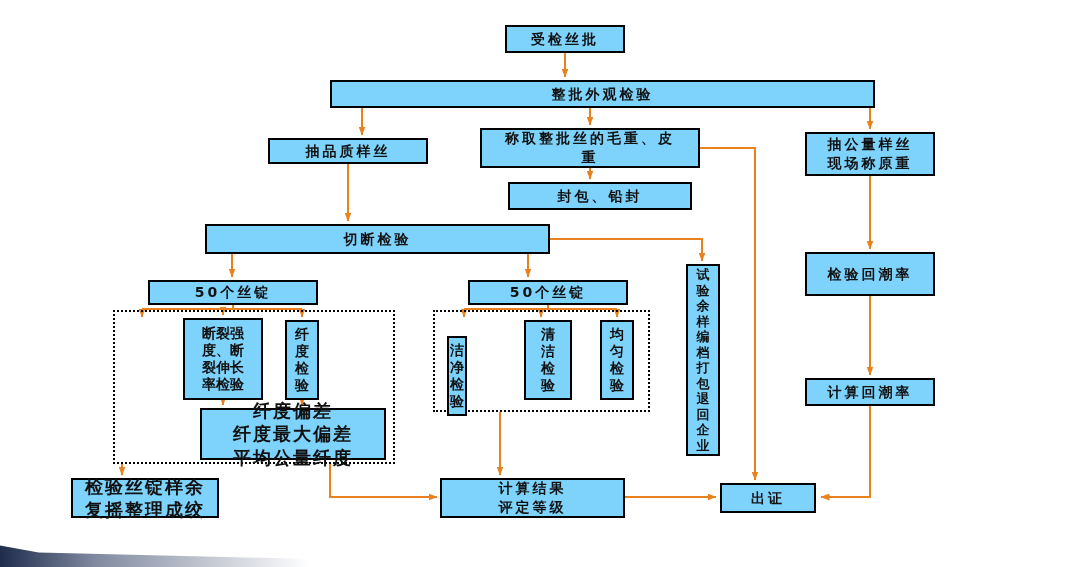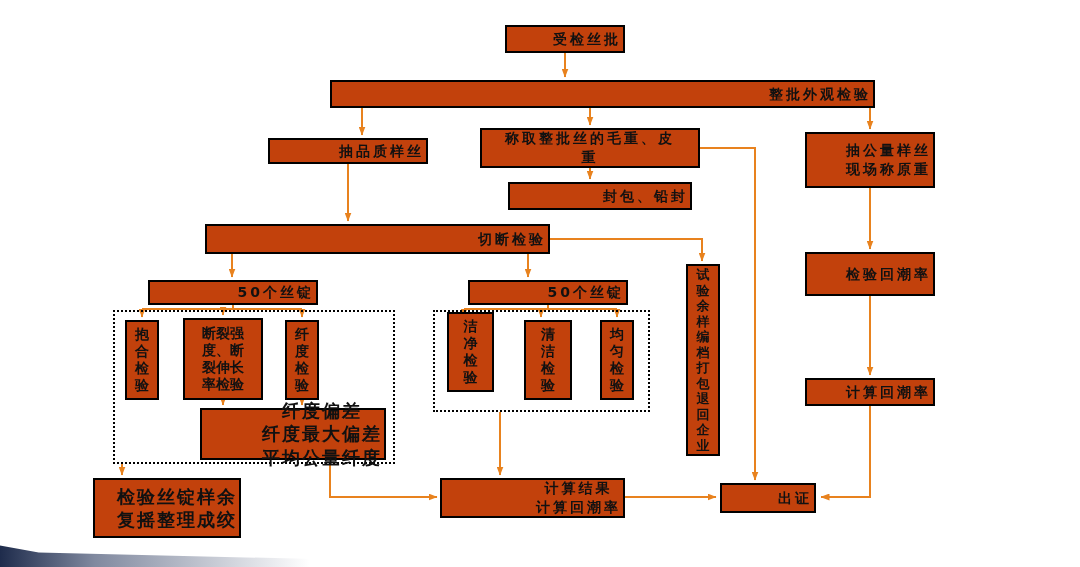--- a/index.html
+++ b/index.html
@@ -1,22 +1,22 @@
 <!DOCTYPE html>
 <html><head>
 <meta charset="utf-8">
 <style>
   *{box-sizing:border-box;margin:0;padding:0}
   html,body{background:#ffffff}
   body{font-family:"DejaVu Sans",sans-serif;color:#111}
   .canvas{position:relative;width:1080px;height:567px;background:#ffffff;overflow:hidden}
   .arrows{position:absolute;left:0;top:0;width:1080px;height:567px;pointer-events:none}
   .node{
-    position:absolute;border:2px solid #000;background:#c2410c;
-    display:flex;align-items:center;justify-content:flex-end;text-align:center;
+    position:absolute;border:2px solid #000;background:#7dd3fc;
+    display:flex;align-items:center;justify-content:center;text-align:center;
     font-weight:700;font-size:14px;letter-spacing:3px;line-height:1.35;color:#111;
     padding:0 2px;
   }
   .node span{white-space:pre-line}
   .pad{padding:0 16px}
   .v span{display:block;width:1.1em;letter-spacing:0;word-break:break-all;white-space:normal;line-height:17px;margin:4px auto}
   .v3 span{width:3.25em}
   .leftover span{font-size:13px;line-height:15.5px}
   .small{font-size:18px;letter-spacing:2px;line-height:1.3}
   .group{position:absolute;border:2px dotted #000;background:transparent}
@@ -84,21 +84,21 @@
   </div>
 
   <div class="node" style="left:268px;top:138px;width:160px;height:26px">
     <span>抽品质样丝</span>
   </div>
 
   <div class="node pad" style="left:480px;top:128px;width:220px;height:40px">
     <span>称取整批丝的毛重、皮重</span>
   </div>
 
-  <div class="node" style="left:805px;top:132px;width:130px;height:56px">
+  <div class="node" style="left:805px;top:132px;width:130px;height:44px">
     <span>抽公量样丝
 现场称原重</span>
   </div>
 
   <div class="node" style="left:508px;top:182px;width:184px;height:28px">
     <span>封包、铅封</span>
   </div>
 
   <div class="node" style="left:205px;top:224px;width:345px;height:30px">
     <span>切断检验</span>
@@ -113,62 +113,59 @@
   </div>
 
   <div class="node" style="left:468px;top:280px;width:160px;height:25px">
     <span>50个丝锭</span>
   </div>
 
   <div class="node v leftover" style="left:686px;top:264px;width:34px;height:192px">
     <span>试验余样编档打包退回企业</span>
   </div>
 
-  <div class="node v" style="left:125px;top:320px;width:34px;height:80px">
-    <span>抱合检验</span>
-  </div>
 
   <div class="node v v3" style="left:183px;top:318px;width:80px;height:82px">
     <span>断裂强度、断裂伸长率检验</span>
   </div>
 
   <div class="node v" style="left:285px;top:320px;width:34px;height:80px">
     <span>纤度检验</span>
   </div>
 
   <div class="node small" style="left:200px;top:408px;width:186px;height:52px">
     <span>纤度偏差
 纤度最大偏差
 平均公量纤度</span>
   </div>
 
-  <div class="node v" style="left:447px;top:312px;width:47px;height:80px">
+  <div class="node v" style="left:447px;top:336px;width:20px;height:80px">
     <span>洁净检验</span>
   </div>
 
   <div class="node v" style="left:524px;top:320px;width:48px;height:80px">
     <span>清洁检验</span>
   </div>
 
   <div class="node v" style="left:600px;top:320px;width:34px;height:80px">
     <span>均匀检验</span>
   </div>
 
   <div class="node" style="left:805px;top:378px;width:130px;height:28px">
     <span>计算回潮率</span>
   </div>
 
-  <div class="node small" style="left:93px;top:478px;width:148px;height:60px">
+  <div class="node small" style="left:71px;top:478px;width:148px;height:40px">
     <span>检验丝锭样余
 复摇整理成绞</span>
   </div>
 
   <div class="node" style="left:440px;top:478px;width:185px;height:40px">
     <span>计算结果
-计算回潮率</span>
+评定等级</span>
   </div>
 
   <div class="node" style="left:720px;top:483px;width:96px;height:30px">
     <span>出证</span>
   </div>
 
   <div class="corner"></div>
 </div>
 
 </body></html>

